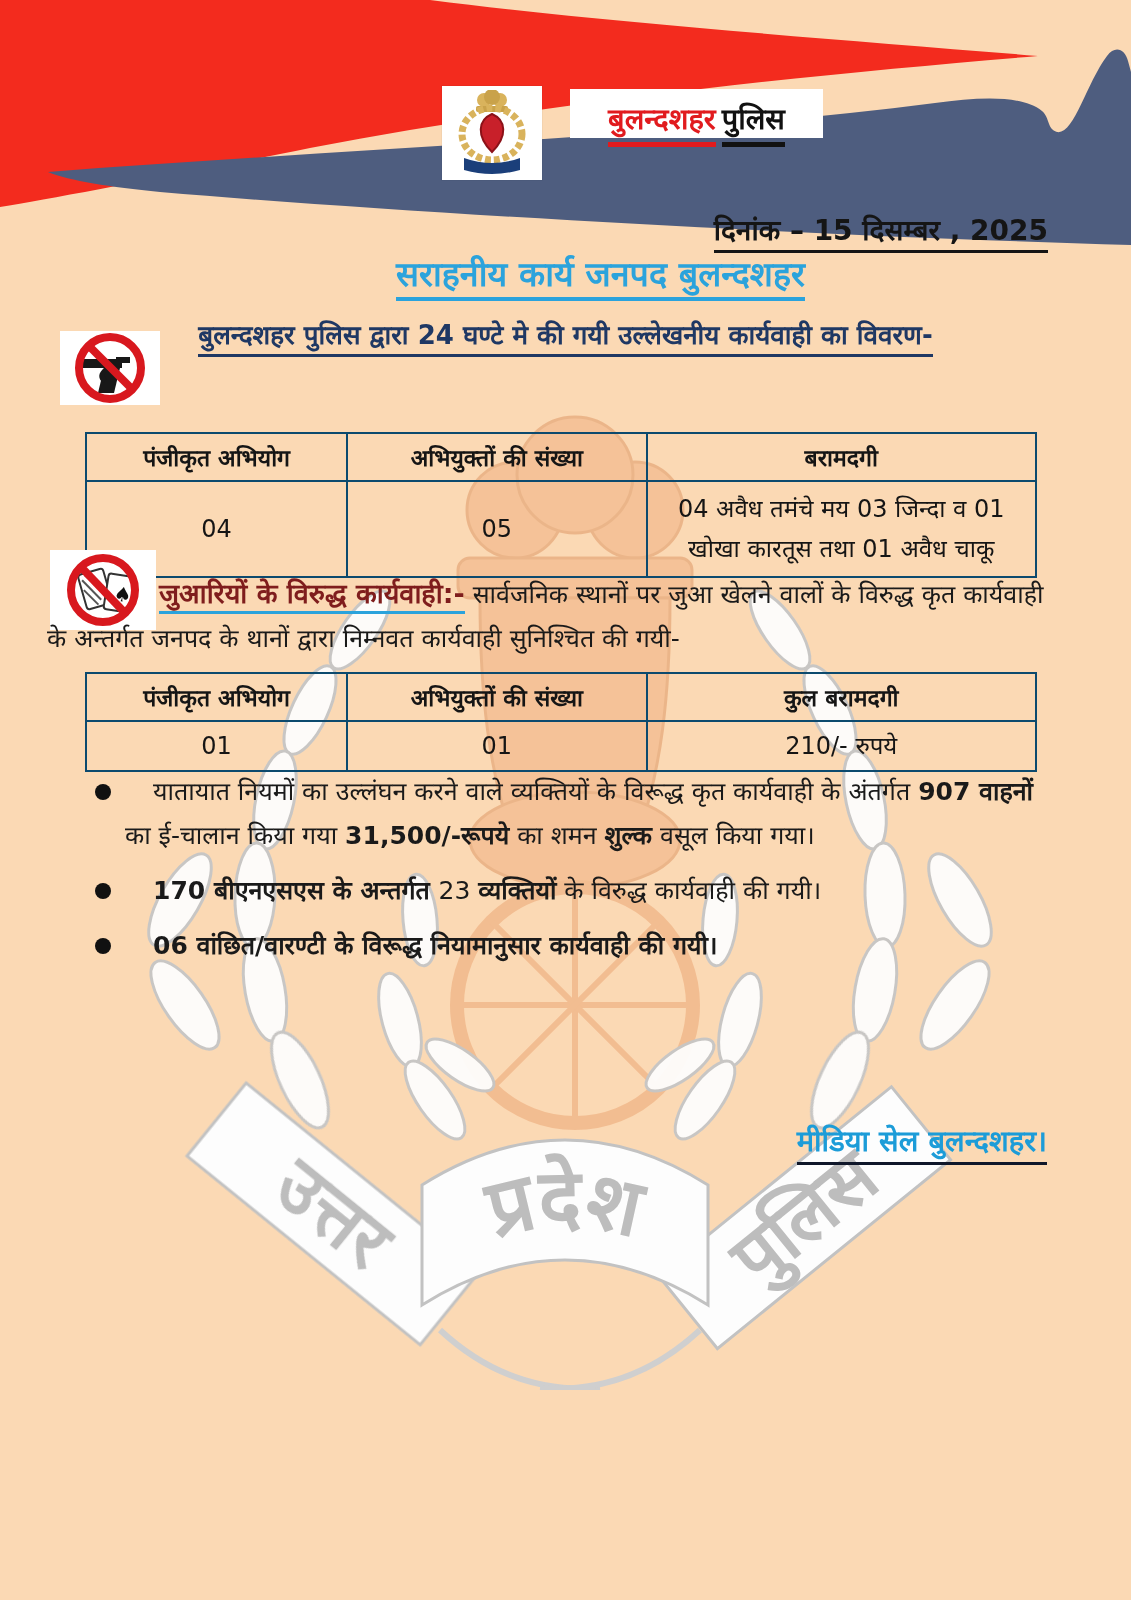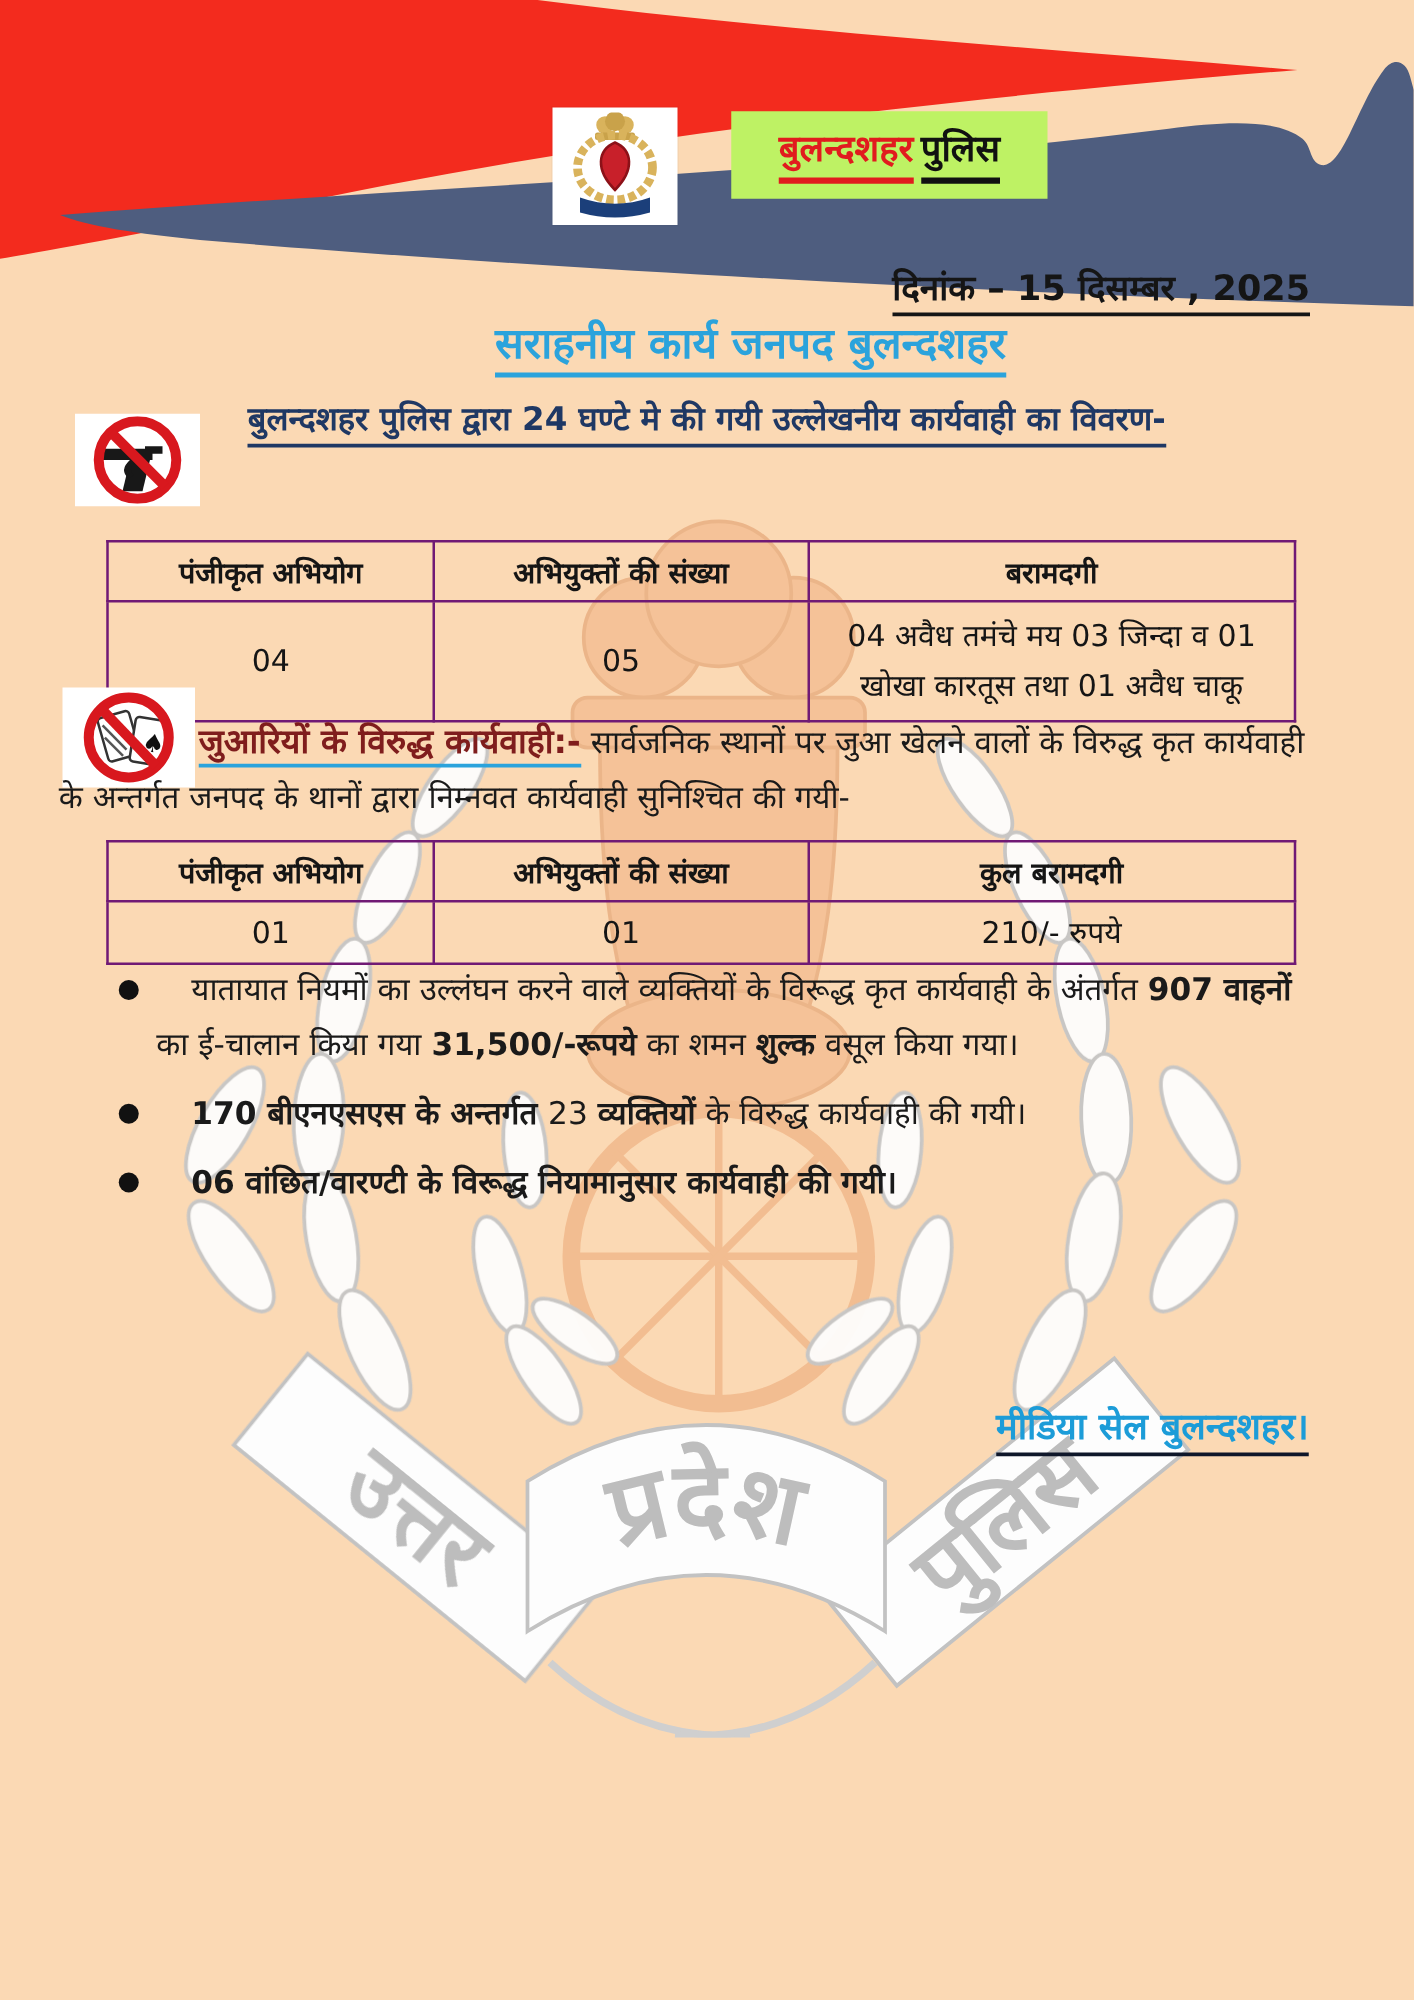--- a/index.html
+++ b/index.html
@@ -1,21 +1,21 @@
 <!DOCTYPE html>
 <html><head>
 <meta charset="utf-8">
 <style>
   html,body{margin:0;padding:0;}
   body{font-family:"DejaVu Sans",sans-serif;background:#888;}
   .page{position:relative;width:1131px;height:1600px;margin:0 auto;background:#fbd9b4;overflow:hidden;}
   
   .hdr-svg{position:absolute;left:0;top:0;width:1131px;height:260px;}
   .logo-box{position:absolute;left:442px;top:86px;width:100px;height:94px;background:#ffffff;display:flex;align-items:center;justify-content:center;box-shadow:0 0 0 1px rgba(0,0,0,0.03);}
-  .brand-box{position:absolute;left:585px;top:89px;width:253px;height:70px;background:#bef264;display:flex;align-items:flex-start;justify-content:center;gap:6px;padding-top:9px;box-sizing:border-box;white-space:nowrap;}
+  .brand-box{position:absolute;left:570px;top:89px;width:253px;height:49px;background:#ffffff;display:flex;align-items:flex-start;justify-content:center;gap:6px;padding-top:9px;box-sizing:border-box;white-space:nowrap;}
   .brand-box .red{color:#e11b1e;font-weight:bold;font-size:29px;border-bottom:5px solid #e11b1e;padding-bottom:5px;}
   .brand-box .blk{color:#111;font-weight:bold;font-size:29px;border-bottom:5px solid #111;padding-bottom:5px;}
   .date-line{position:absolute;right:83px;top:210px;font-size:28px;font-weight:bold;color:#151515;}
   .date-line span{border-bottom:3px solid #151515;padding-bottom:3px;}
   
   .main-title{position:absolute;left:0;top:250px;width:100%;text-align:center;margin-left:35px;}
   .main-title span{font-size:34px;font-weight:bold;color:#2ba3dc;border-bottom:4px solid #2ba3dc;padding-bottom:3px;}
   .sub-title{position:absolute;left:0;top:316px;width:100%;text-align:center;}
   .sub-title span{font-size:26px;font-weight:bold;color:#1f3864;border-bottom:3px solid #1f3864;padding-bottom:4px;}
   
@@ -23,21 +23,21 @@
   .icon-guns{left:60px;top:331px;width:100px;height:74px;}
   .icon-cards{left:50px;top:550px;width:106px;height:80px;}
   .sec-par{position:absolute;font-size:25px;line-height:41px;color:#1a1a1a;}
   .sec-par .sec-head{font-weight:bold;padding-bottom:2px;}
   .par-weapons{left:85px;top:350px;width:962px;text-indent:58px;}
   .par-weapons .sec-head{color:#1f3864;font-size:27px;border-bottom:3px solid #2ba3dc;}
   .par-gambling{left:47px;top:572px;width:1000px;text-indent:112px;line-height:44px;}
   .par-gambling .sec-head{color:#7f1d1d;font-size:27px;border-bottom:3px solid #2ba3dc;}
   
   table.doc{position:absolute;left:85px;width:952px;border-collapse:collapse;background:transparent;table-layout:fixed;}
-  table.doc th,table.doc td{border:2px solid #701a75;text-align:center;color:#151515;padding:4px 10px;margin-top:43px;}
+  table.doc th,table.doc td{border:2px solid #0c4a6e;text-align:center;color:#151515;padding:4px 10px;margin-top:43px;}
   table.doc th{font-size:23px;font-weight:bold;height:38px;}
   table.doc td{font-size:24px;line-height:40px;}
   .tbl-weapons{top:432px;}
   .tbl-weapons td{height:86px;}
   .tbl-gambling{top:672px;}
   .tbl-gambling td{height:38px;}
   
   .bullets{position:absolute;left:95px;top:770px;width:952px;list-style:none;margin:0;padding:0;}
   .bullets li{position:relative;padding-left:30px;text-indent:28px;font-size:25px;line-height:44px;color:#1a1a1a;margin-bottom:11px;}
   .bullets li b{font-weight:bold;}

